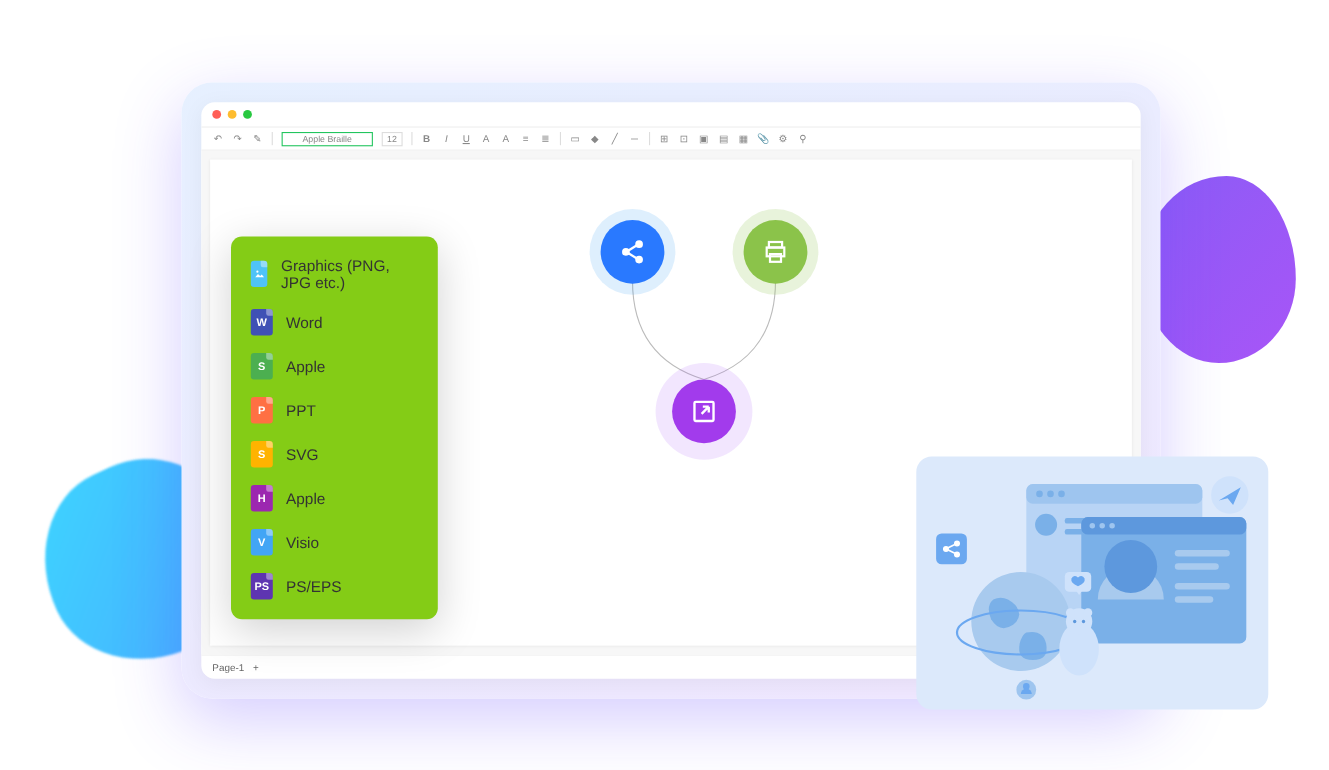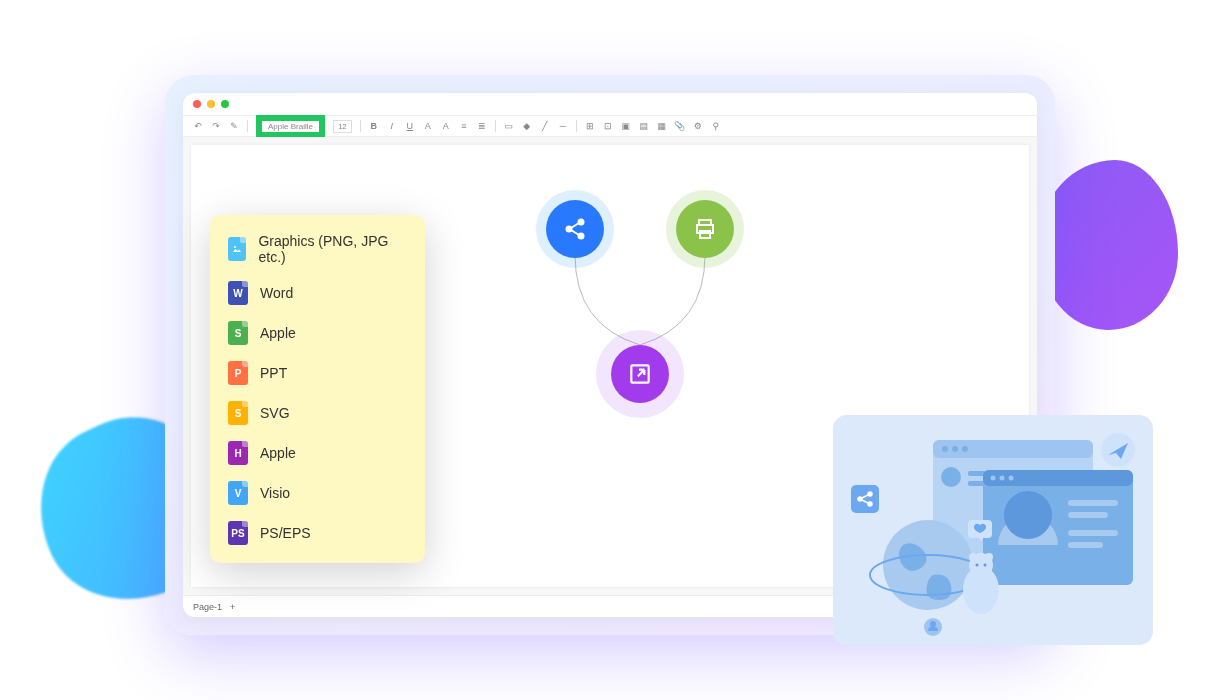--- a/index.html
+++ b/index.html
@@ -91,21 +91,21 @@
   gap: 8px;
   padding: 4px 10px;
   border-top: 1px solid #eee;
   border-bottom: 1px solid #eee;
   font-size: 9px;
   color: #888;
   height: 22px;
 }
 .toolbar .sep { width: 1px; height: 12px; background: #ddd; }
 .toolbar .ico { width: 10px; height: 10px; display: inline-flex; align-items: center; justify-content: center; font-size: 9px; color: #888; }
-.font-box { border: 6px solid #22c55e; padding: 1px 6px; font-size: 8px; color: #888; min-width: 50px; }
+.font-box { border: 1px solid #22c55e; padding: 1px 18px; font-size: 8px; color: #888; min-width: 50px; }
 .size-box { border: 1px solid #ddd; padding: 1px 4px; font-size: 8px; color: #888; min-width: 18px; }
 
 
 .canvas {
   flex: 1;
   background: #f7f7f7;
   position: relative;
   padding: 8px;
 }
 .paper {
@@ -155,22 +155,22 @@
   gap: 8px;
   font-size: 9px;
   color: #666;
 }
 
 
 .export-menu {
   position: absolute;
   left: 210px;
   top: 215px;
-  width: 215px;
-  background: #fef9c3;
+  width: 188px;
+  background: #84cc16;
   border-radius: 10px;
   box-shadow: 0 10px 40px rgba(0,0,0,0.18);
   padding: 10px 0;
   z-index: 10;
 }
 .export-item {
   display: flex;
   align-items: center;
   gap: 12px;
   padding: 8px 18px;

